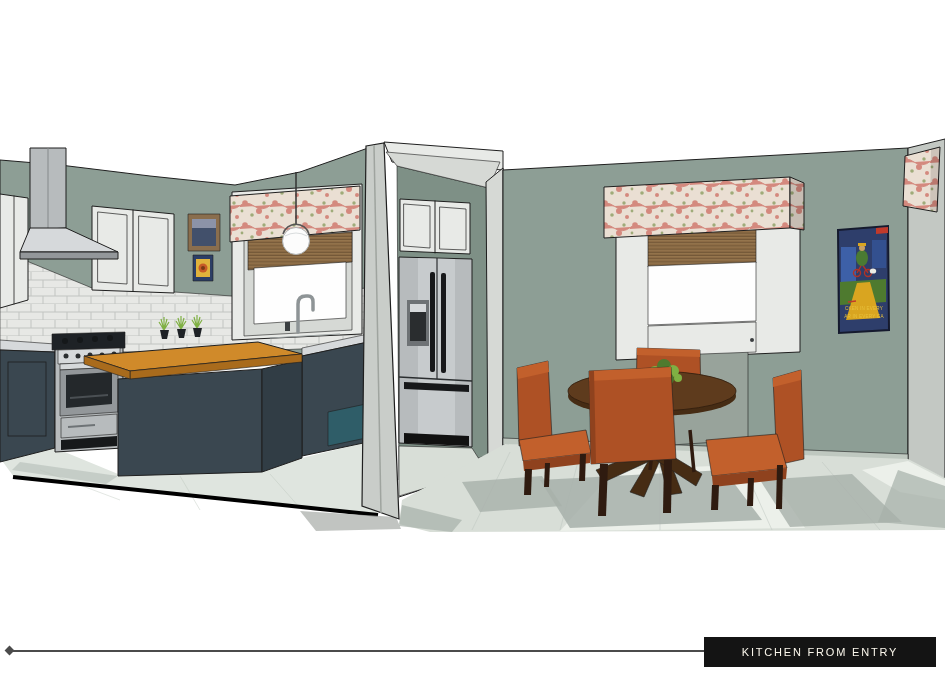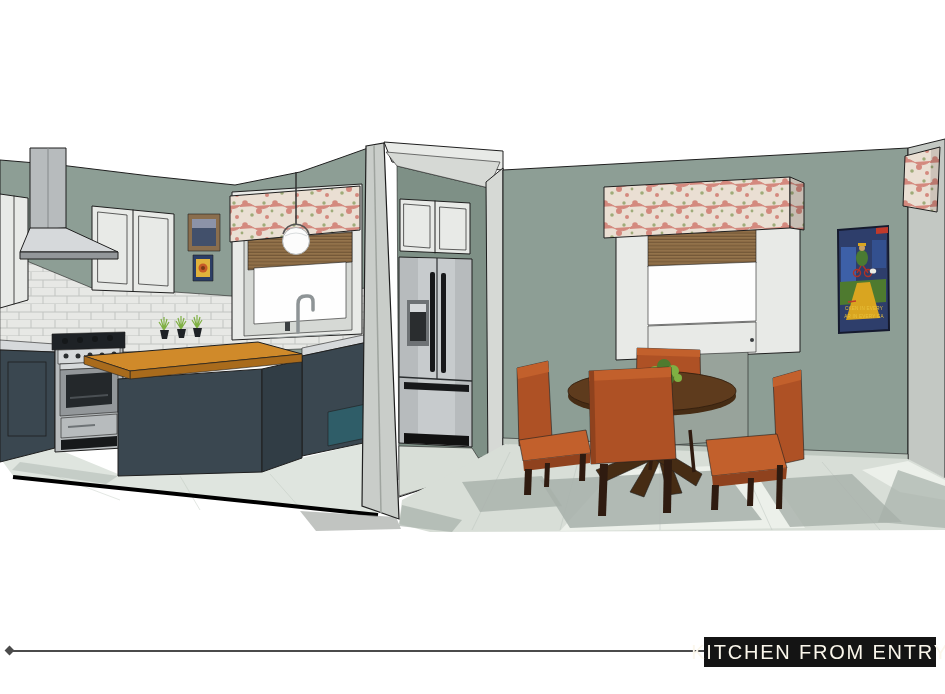--- a/index.html
+++ b/index.html
@@ -29,21 +29,21 @@
   
   .e{stroke:#1f1f1f;stroke-width:1;stroke-linejoin:round}
   .e5{stroke:#1f1f1f;stroke-width:.6;stroke-linejoin:round}
   .ln{stroke:#1f1f1f;fill:none;stroke-linecap:round}
   .gr{stroke:var(--grout);fill:none}
   
   .leader-line{position:absolute;left:12px;top:650px;width:692px;height:2px;background:var(--leader_line)}
   .leader-diamond{position:absolute;left:6px;top:647px;width:7px;height:7px;background:var(--leader_line);transform:rotate(45deg)}
   .label-box{position:absolute;left:704px;top:637px;width:232px;height:30px;background:var(--label_bg);
              color:var(--label_text);display:flex;align-items:center;justify-content:center;
-             font-size:20px;font-weight:500;letter-spacing:1.8px;white-space:nowrap}
+             font-size:11px;font-weight:500;letter-spacing:1.8px;white-space:nowrap}
 </style>
 </head>
 <body>
 
 <div class="canvas">
 
 <svg class="scene-svg" width="945" height="694" viewBox="0 0 945 694">
   <defs>
     <pattern id="brick" width="24" height="16" patternUnits="userSpaceOnUse">
       <rect width="24" height="16" class="f-tile"></rect>

